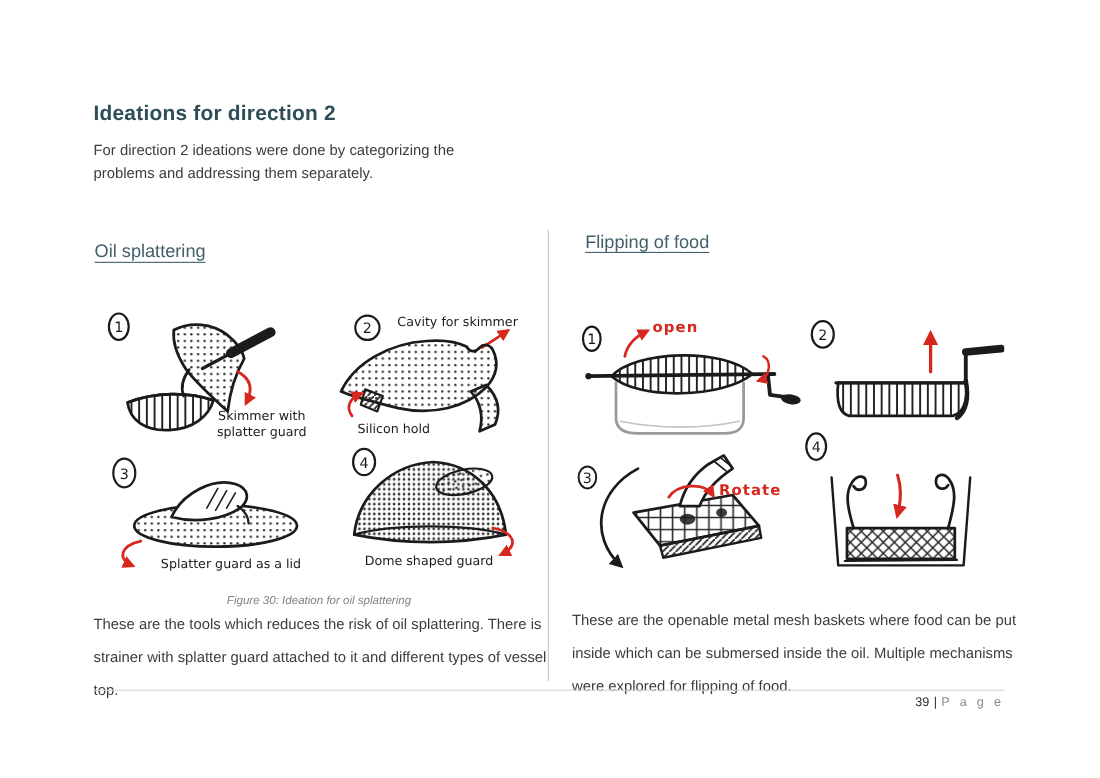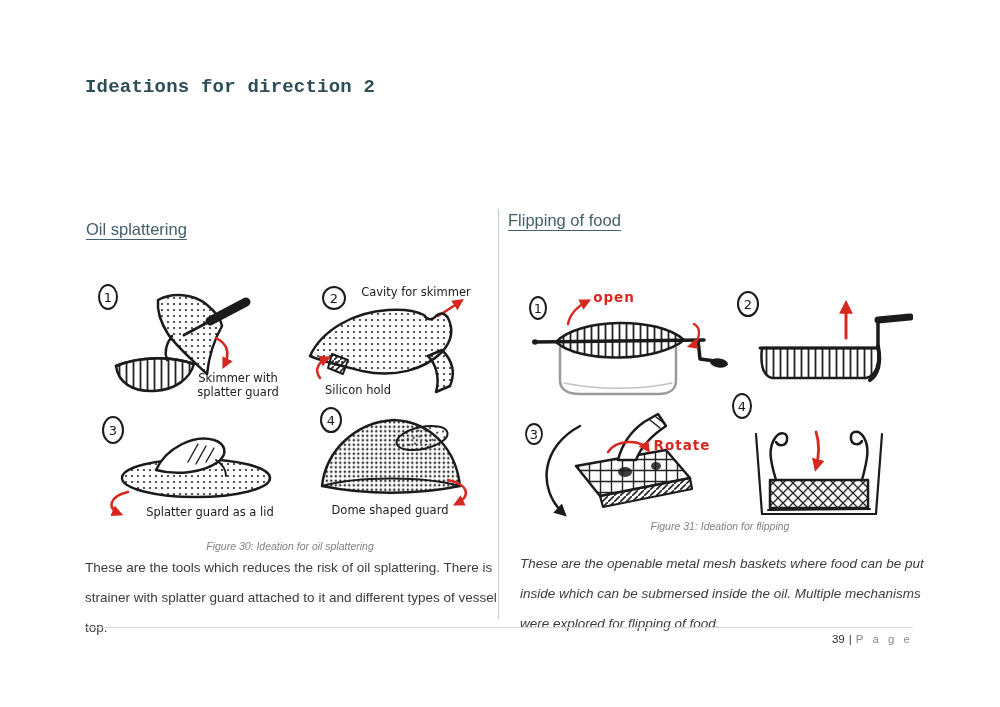--- a/index.html
+++ b/index.html
@@ -1,44 +1,44 @@
 <!DOCTYPE html>
 <html><head>
 <meta charset="utf-8">
 <style>
   html,body { margin:0; padding:0; background:#ffffff; }
   .page {
     position:relative; width:1000px; height:707px; background:#ffffff;
     font-family:"Liberation Sans", sans-serif; overflow:hidden;
   }
   .title {
-    position:absolute; left:85px; top:76px;
-    font-size:19px; font-weight:600; color:#2d4e57; letter-spacing:0.2px;font-family:Liberation Mono, monospace;
+    position:absolute; left:85px; top:93px;
+    font-size:19px; font-weight:600; color:#2d4e57; letter-spacing:0.2px;
   }
   .intro {
     position:absolute; left:85px; top:126px; width:372px;
     font-size:13.5px; line-height:21px; color:#3c3c3c;
   }
   .col-heading {
     position:absolute; font-size:16.5px; color:#41606a;
     text-decoration:underline; text-underline-offset:4px; font-weight:500;
   }
   .left-heading  { left:86px;  top:220px; }
-  .right-heading { left:508px; top:211px; }
+  .right-heading { left:532px; top:211px; }
   .caption {
     position:absolute; font-style:italic; font-size:10.5px; color:#828282;
     text-align:center;
   }
   .caption-left  { left:85px;  top:540px; width:410px; }
   .caption-right { left:520px; top:520px; width:400px; }
   .body-text {
     position:absolute; font-size:13.5px; line-height:30px; color:#3c3c3c;
   }
   .body-left  { left:85px;  top:553px; width:424px; }
-  .body-right { left:520px; top:549px; width:418px;font-style:italic; }
+  .body-right { left:520px; top:549px; width:418px; }
   .divider-v {
     position:absolute; left:498px; top:209px; width:1px; height:410px;
     background:#b7cdd1;
   }
   .footer-line {
     position:absolute; left:85px; top:627px; width:828px; height:1px;
     background:#d8d8d8;
   }
   .footer {
     position:absolute; right:87px; top:633px; font-size:11.5px; white-space:nowrap;
@@ -84,20 +84,21 @@
     </marker>
     <marker id="ah-black" viewBox="0 0 10 10" refX="7" refY="5" markerWidth="5" markerHeight="5" orient="auto">
       <path d="M0,0 L10,5 L0,10 z" fill="#1b1b1b"></path>
     </marker>
   </defs>
 </svg>
 
 <div class="page">
 
   <div class="title">Ideations for direction 2</div>
+  <div class="intro">For direction 2 ideations were done by categorizing the problems and addressing them separately.</div>
 
   <div class="col-heading left-heading">Oil splattering</div>
   <div class="col-heading right-heading">Flipping of food</div>
 
   <div class="divider-v"></div>
 
   <svg class="sketch" style="left:88px; top:278px;" width="205" height="124" viewBox="0 0 205 124">
     <g>
       <ellipse cx="20" cy="19" rx="9" ry="12" fill="none" stroke="#1b1b1b" stroke-width="2"></ellipse>
       <text class="num-text" x="20" y="24">1</text>
@@ -225,21 +226,20 @@
     <g>
       <path d="M38,46 L44,126 L158,126 L164,46" stroke="#1b1b1b" stroke-width="2.2" fill="none"></path>
       <path d="M52,92 L150,92 L150,120 L52,120 Z" fill="url(#p-cross)" stroke="#1b1b1b" stroke-width="2.5"></path>
       <path d="M50,122 L152,121" stroke="#1b1b1b" stroke-width="2" fill="none"></path>
       <path d="M58,92 C52,72 50,60 57,50 C62,43 70,44 69,52 C68,58 61,59 58,54" fill="none" stroke="#1b1b1b" stroke-width="2.5"></path>
       <path d="M144,92 C150,70 152,58 145,48 C140,41 132,43 133,51 C134,57 141,58 144,53" fill="none" stroke="#1b1b1b" stroke-width="2.5"></path>
     </g>
     <path d="M98,44 C102,56 101,68 98,80" stroke="#d7281f" stroke-width="2.8" fill="none" marker-end="url(#ah-red)"></path>
   </svg>
 
-  <div class="caption caption-right">Figure 31:  Ideation for flipping</div>
   <div class="body-text body-right">These are the openable metal mesh baskets where food can be put inside which can be submersed inside the oil. Multiple mechanisms were explored for flipping of food.</div>
 
   <div class="footer-line"></div>
   <div class="footer">
     <span class="num">39</span><span class="sep">|</span><span class="plabel">P a g e</span>
   </div>
 
 </div>
 
 </body></html>

